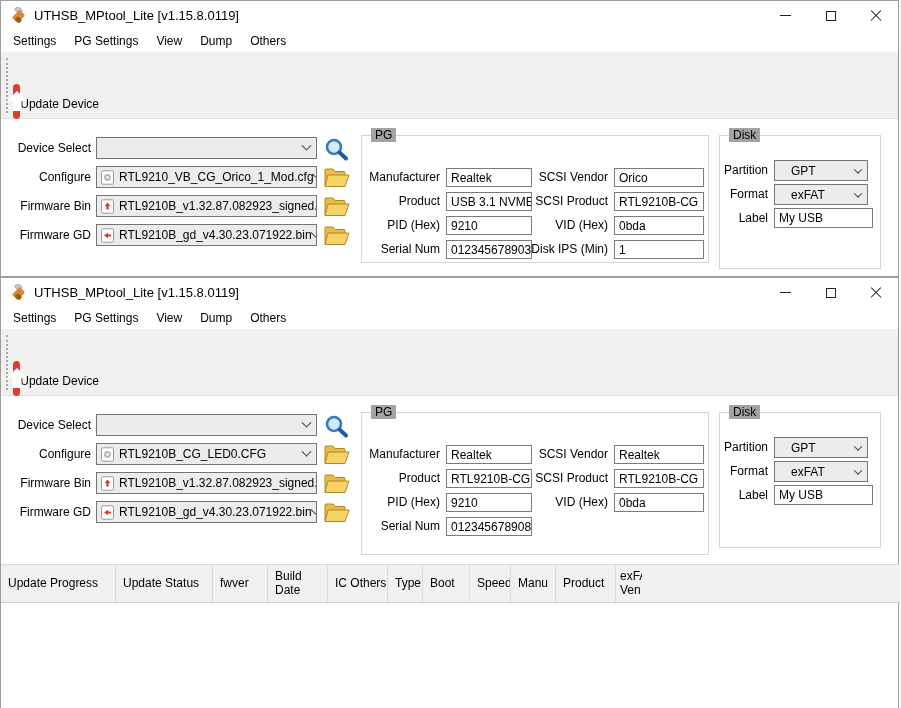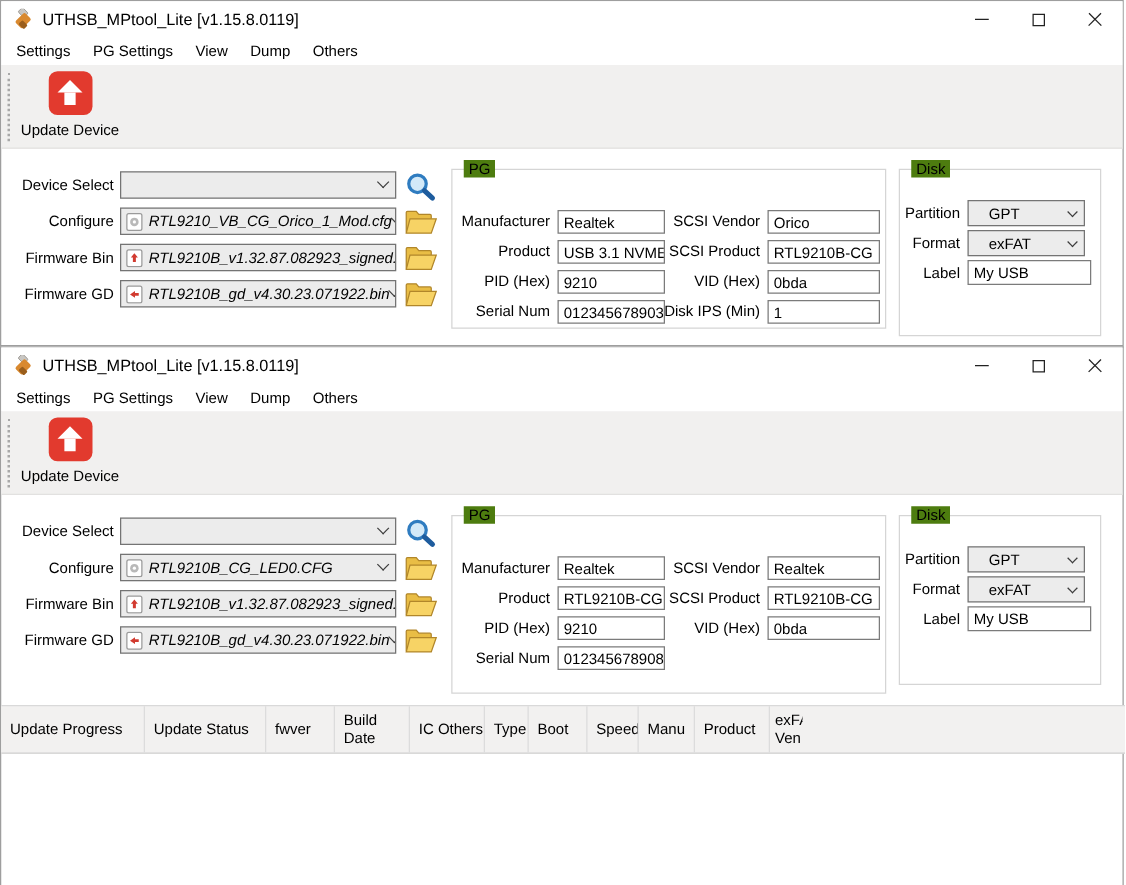--- a/index.html
+++ b/index.html
@@ -28,47 +28,47 @@
   
   .menubar { position:absolute; left:0; top:29px; width:100%; height:22px;
     background:#fff; display:flex; align-items:center; padding-left:3px; }
   .menu-item { font-size:12px; padding:3px 9px; white-space:nowrap; }
 
   
   .toolbar { position:absolute; left:0; top:51px; width:100%; height:67px;
     background:#f1f0ef; border-bottom:1px solid #e2e1e0; }
   .gripper { position:absolute; left:5px; top:6px; height:55px; width:0;
     border-left:2px dotted #a8a8a8; }
-  .update-btn { position:absolute; left:12px; top:4px; width:86px; height:60px;
-    display:flex; flex-direction:column; align-items:center; }
+  .update-btn { position:absolute; left:12px; top:19px; width:86px; height:60px;
+    display:flex; flex-direction:row; align-items:center; }
   .upd-icon { width:35px; height:35px; background:#e23a2e; border-radius:7px;
     position:relative; margin-top:1px; }
   .upd-icon .tri { position:absolute; left:50%; top:7px; transform:translateX(-50%);
     width:0; height:0; border-left:10px solid transparent; border-right:10px solid transparent;
     border-bottom:10px solid #fff; }
   .upd-icon .stem { position:absolute; left:50%; top:17px; transform:translateX(-50%);
     width:9px; height:10px; background:#fff; }
   .upd-label { font-size:12px; margin-top:5px; white-space:nowrap; }
 
   
   .frm-label { position:absolute; width:88px; text-align:right; font-size:12px;
     left:2px; line-height:22px; white-space:nowrap; }
   .combo { position:absolute; left:95px; width:221px; height:22px; background:#ececec;
     border:1px solid #747474; display:flex; align-items:center; font-size:12px;
-    padding-left:3px; overflow:hidden; white-space:nowrap;font-style:italic; }
+    padding-left:3px; overflow:hidden; white-space:nowrap; }
   .combo .chev { margin-left:auto; margin-right:6px; width:7px; height:7px;
     border-right:1.4px solid #3c3c3c; border-bottom:1.4px solid #3c3c3c;
     transform:rotate(45deg) translate(-2px,-2px); flex:none; }
   .combo .mini { width:15px; height:15px; margin-right:4px; flex:none; }
   .side-icon { position:absolute; left:322px; width:27px; height:24px; }
   .r1 { top:136px; } .r2 { top:165px; } .r3 { top:194px; } .r4 { top:223px; }
 
   
   .groupbox { position:absolute; border:1px solid #d5d5d5; background:#fff; }
-  .legend { position:absolute; top:-8px; left:9px; background:#4d7c0f; padding:0 4px;
+  .legend { position:absolute; top:-8px; left:9px; background:#a3a3a3; padding:0 4px;
     font-size:12px; }
   .glabel { position:absolute; font-size:12px; text-align:right; white-space:nowrap;
     line-height:18px; }
   .ginput { position:absolute; height:19px; border:1px solid #7b7b7b; background:#fff;
     font-size:12px; padding:0 4px; display:flex; align-items:center; white-space:nowrap;
     overflow:hidden; }
   .gcombo { position:absolute; height:21px; background:#ececec; border:1px solid #747474;
     font-size:12px; padding-left:16px; display:flex; align-items:center; }
   .gcombo .chev { margin-left:auto; margin-right:6px; width:6px; height:6px;
     border-right:1.4px solid #3c3c3c; border-bottom:1.4px solid #3c3c3c;

